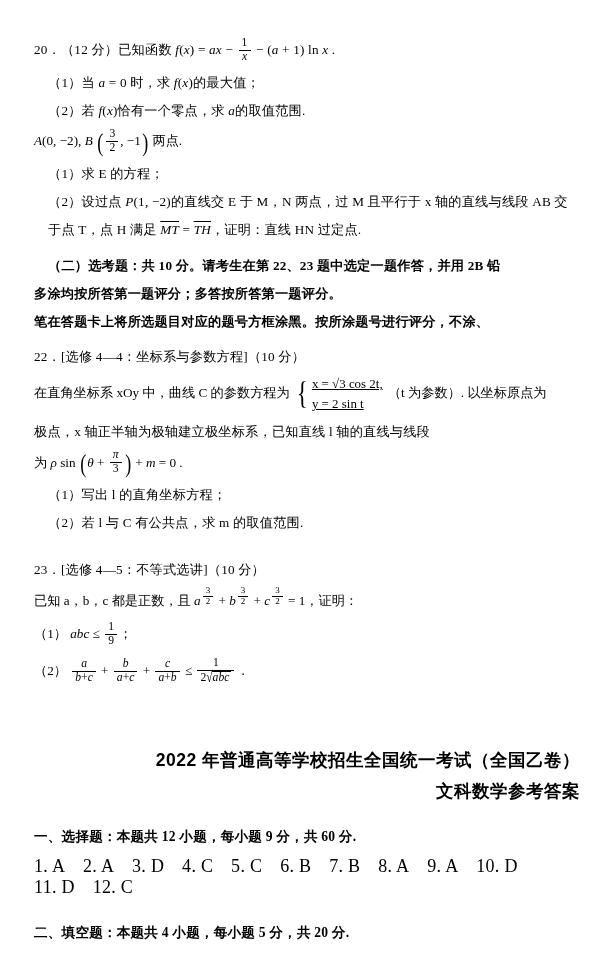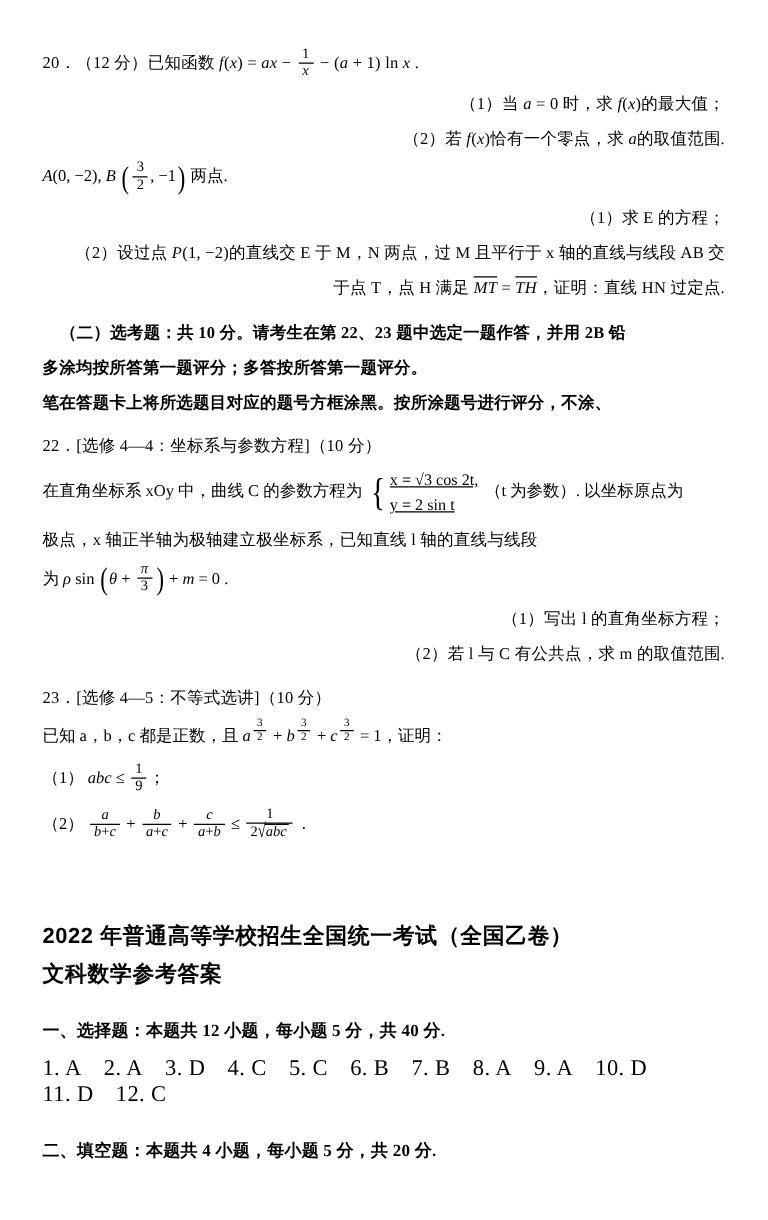--- a/index.html
+++ b/index.html
@@ -26,21 +26,20 @@
     padding: 38px 34px 0 34px;
   }
   .para {
     font-size: 13.2px;
     line-height: 1.62;
     margin: 0 0 7px 0;
     letter-spacing: 0.2px;
   }
   .para.sub {
     margin-left: 14px;
-    text-align: right;
   }
   .bold {
     font-weight: bold;
   }
   .mi {
     font-style: italic;
     font-family: "Liberation Serif", serif;
   }
   .eqline {
     font-size: 13.2px;
@@ -112,21 +111,21 @@
     transform: scaleY(1.35);
     transform-origin: center;
   }
   .sqrt > .rad-body {
     display: inline-block;
     border-top: 1px solid #000;
     padding: 0 2px 0 1px;
     margin-left: -1px;
   }
   .heading-block {
-    text-align: left;
+    text-align: right;
     margin-top: 58px;
   }
   .title-main {
     font-family: "Liberation Sans", sans-serif;
     font-weight: bold;
     font-size: 17.5px;
     letter-spacing: 0.5px;
     line-height: 1.75;
   }
   .section-head {
@@ -211,21 +210,21 @@
       <span class="frac"><span class="num"><span class="mi">π</span></span><span class="den">3</span></span><span class="bigparen">)</span>
       + <span class="mi">m</span> <span>= 0 .</span>
     </div>
     <div class="para sub">
       <span>（1）</span><span>写出 l 的直角坐标方程；</span>
     </div>
     <div class="para sub">
       <span>（2）</span><span>若 l 与 C 有公共点，求 m 的取值范围.</span>
     </div>
 
-    <div class="para" style="margin-top:13px">
+    <div class="para" style="margin-top:25px">
       <span>23．</span><span>[选修 4—5：不等式选讲]（10 分）</span>
     </div>
     <div class="eqline">
       <span>已知 a，b，c 都是正数，且</span>
       <span class="mi">a</span><span class="sup"><span class="frac" style="font-size:1em"><span class="num">3</span><span class="den">2</span></span></span> +
       <span class="mi">b</span><span class="sup"><span class="frac" style="font-size:1em"><span class="num">3</span><span class="den">2</span></span></span> +
       <span class="mi">c</span><span class="sup"><span class="frac" style="font-size:1em"><span class="num">3</span><span class="den">2</span></span></span> = 1<span>，证明：</span>
     </div>
     <div class="eqline sub">
       <span>（1）</span>
@@ -238,21 +237,21 @@
       <span class="frac"><span class="num"><span class="mi">b</span></span><span class="den"><span class="mi">a</span>+<span class="mi">c</span></span></span> +
       <span class="frac"><span class="num"><span class="mi">c</span></span><span class="den"><span class="mi">a</span>+<span class="mi">b</span></span></span> ≤
       <span class="frac"><span class="num">1</span><span class="den">2<span class="sqrt"><span class="radic">√</span><span class="rad-body"><span class="mi">abc</span></span></span></span></span><span>．</span>
     </div>
 
     <div class="heading-block">
       <div class="title-main">2022 年普通高等学校招生全国统一考试（全国乙卷）</div>
       <div class="title-main">文科数学参考答案</div>
     </div>
 
-    <div class="section-head">一、选择题：本题共 12 小题，每小题 5 分，共 40 分.</div>
+    <div class="section-head">一、选择题：本题共 12 小题，每小题 9 分，共 60 分.</div>
 
     <div class="answer-row">
       <span class="ans">1. A</span>
       <span class="ans">2. A</span>
       <span class="ans">3. D</span>
       <span class="ans">4. C</span>
       <span class="ans">5. C</span>
       <span class="ans">6. B</span>
       <span class="ans">7. B</span>
       <span class="ans">8. A</span>

